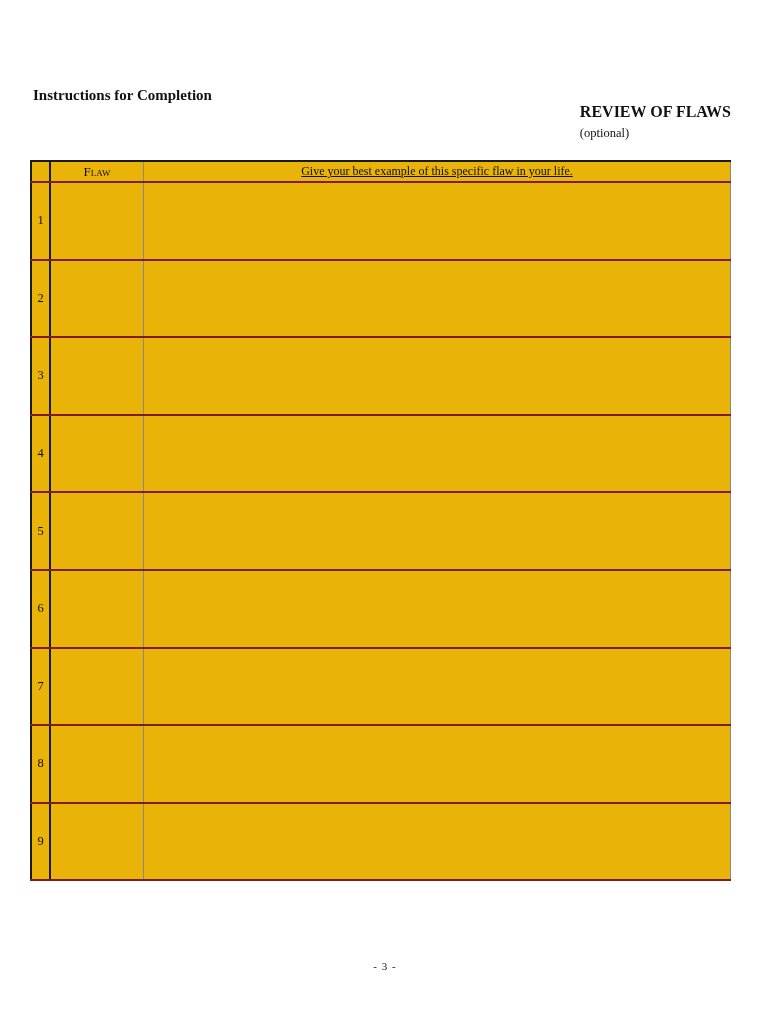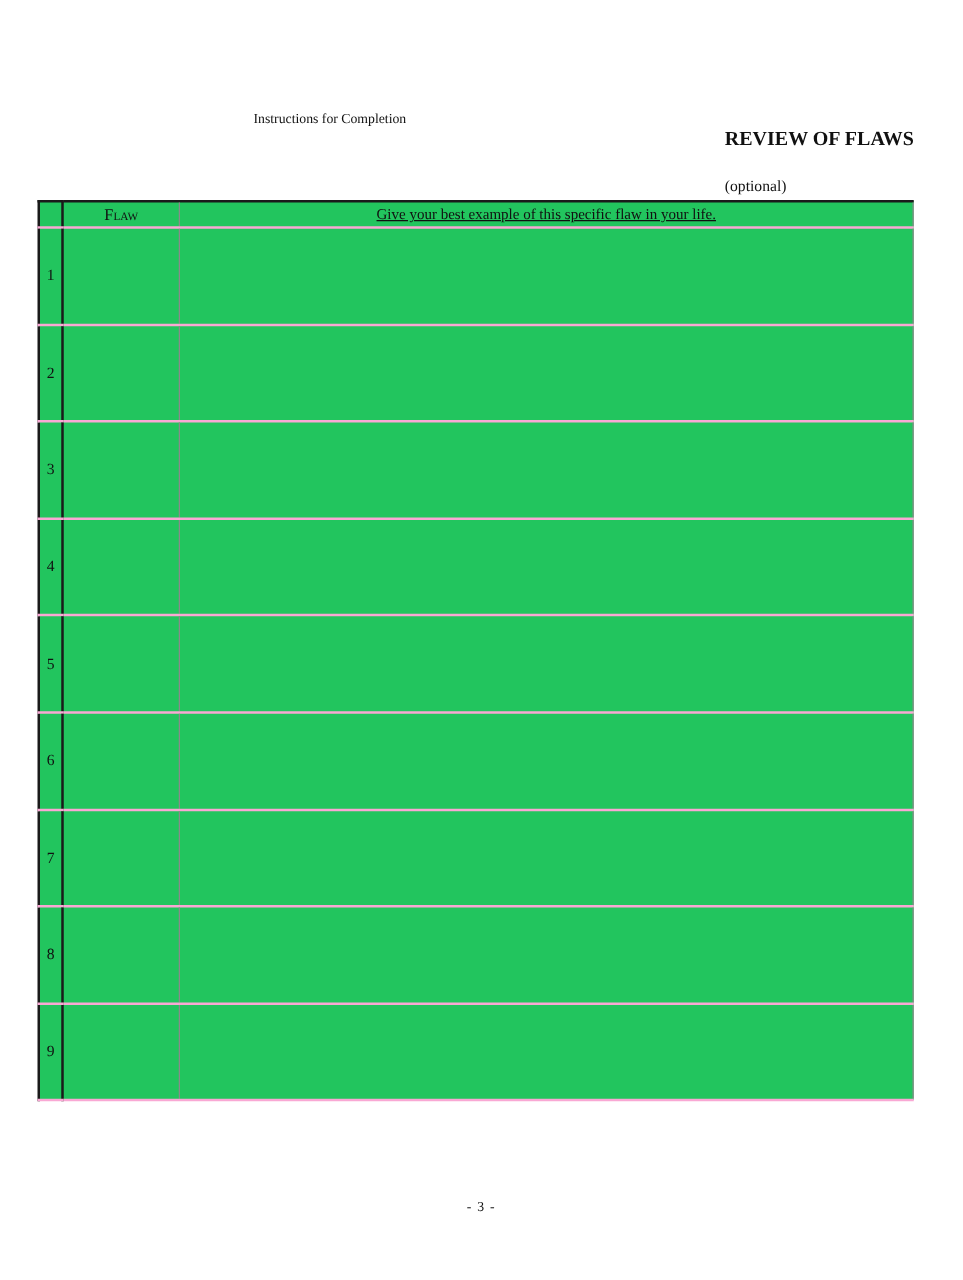--- a/index.html
+++ b/index.html
@@ -16,23 +16,23 @@
     color: #111111;
     overflow: hidden;
   }
   .header-left {
     position: absolute;
     left: 33px;
     top: 87px;
     width: 292px;
   }
   .instr-title {
-    text-align: right;
-    font-weight: normal;
-    font-size: 11px;
+    text-align: left;
+    font-weight: bold;
+    font-size: 15px;
     line-height: 16px;
     white-space: nowrap;
   }
   .instr-note {
     margin-top: 15px;
     font-style: italic;
     font-size: 10.5px;
     line-height: 13px;
     white-space: nowrap;
     text-align: left;
@@ -45,36 +45,36 @@
   }
   .doc-title {
     font-weight: bold;
     font-size: 16px;
     line-height: 19px;
     white-space: nowrap;
   }
   .doc-subtitle {
     font-size: 12.5px;
     line-height: 15px;
-    margin-top: 21px;
+    margin-top: 5px;
   }
   table.flaw-table {
     position: absolute;
     left: 30px;
     top: 160px;
     width: 701px;
     border-collapse: collapse;
     table-layout: fixed;
   }
   .flaw-table th, .flaw-table td {
     padding: 0;
     margin: 0;
     border-top: 2px solid #1a1a1a;
-    border-bottom: 2px solid #f9a8d4;
-    background: #22c55e;
+    border-bottom: 2px solid #7f1d1d;
+    background: #eab308;
   }
   
   .c1 { width: 17px; }
   .c2 { width: 92px; }
   .c3 { width: auto; }
   
   .c1 { border-left: 2px solid #1a1a1a; border-right: 2px solid #1a1a1a; }
   .c2 { border-right: 1.5px solid #8a8a8a; }
   .c3 { border-right: 1.5px solid #8a8a8a; text-decoration: underline; }
   .flaw-table thead th {

